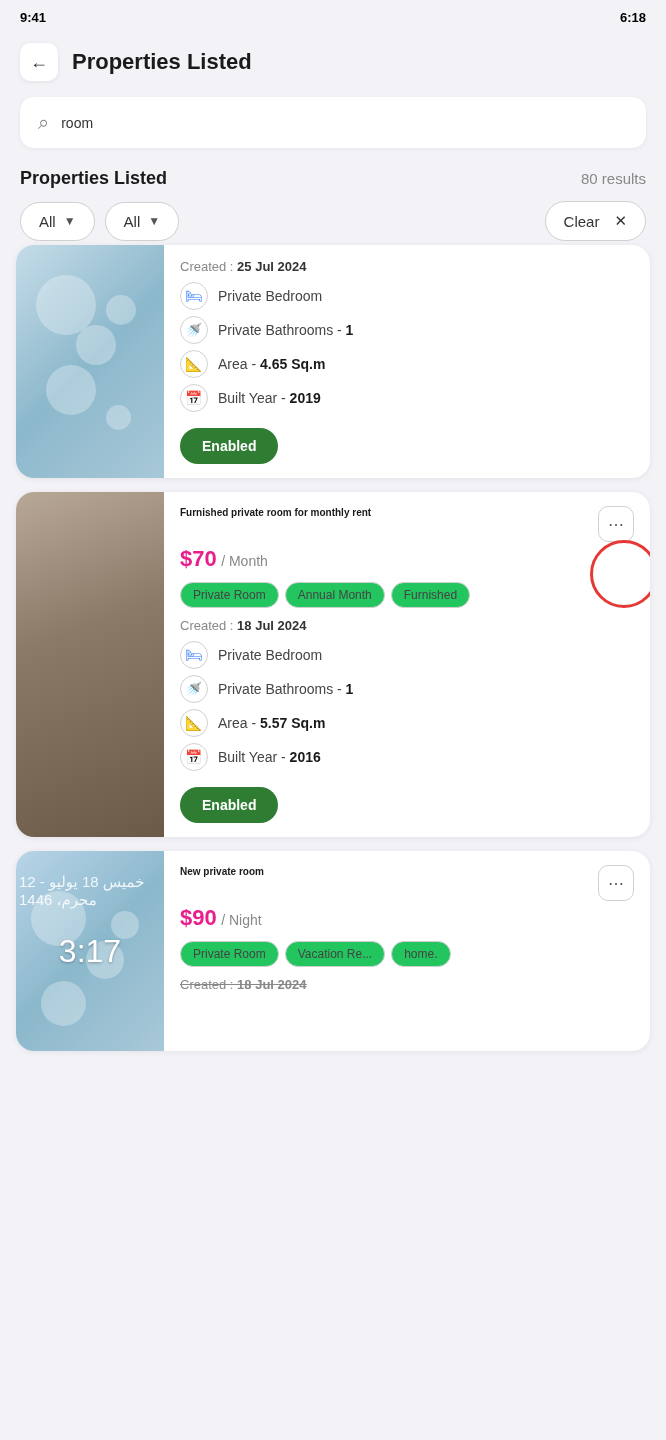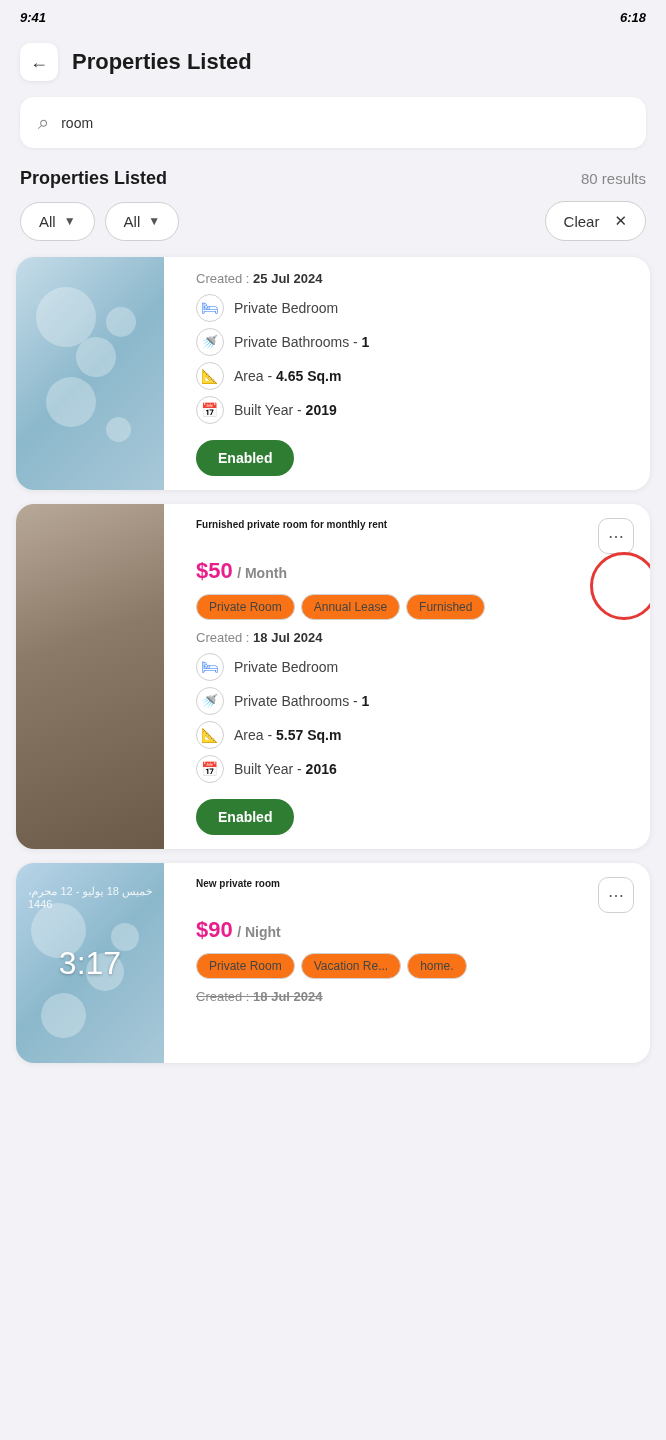--- a/index.html
+++ b/index.html
@@ -12,21 +12,20 @@
       overflow-x: hidden;
     }
 
     
     .status-bar {
       background: #f2f2f7;
       padding: 10px 20px 6px;
       display: flex;
       justify-content: space-between;
       align-items: center;
-      font-style: italic;
     }
     .status-left, .status-right {
       font-size: 13px;
       font-weight: 600;
     }
 
     
     .header {
       background: #f2f2f7;
       padding: 12px 20px 16px;
@@ -91,21 +90,21 @@
       font-weight: 700;
       color: #1a1a1a;
     }
     .results-count {
       font-size: 15px;
       color: #888;
     }
 
     
     .filter-row {
-      padding: 0 20px 16px;
+      padding: 0 20px 4px;
       display: flex;
       align-items: center;
       gap: 10px;
     }
     .filter-dropdown {
       background: #fff;
       border: 1.5px solid #d0d0d0;
       border-radius: 22px;
       padding: 10px 18px;
       display: flex;
@@ -141,21 +140,21 @@
       gap: 14px;
     }
     .property-card {
       background: #fff;
       border-radius: 18px;
       overflow: hidden;
       box-shadow: 0 1px 6px rgba(0,0,0,0.07);
     }
     .card-content {
       display: flex;
-      gap: 16px;
+      gap: 0;
     }
     .card-image {
       width: 148px;
       min-height: 200px;
       flex-shrink: 0;
       background: #b8d4e8;
       position: relative;
       overflow: hidden;
     }
     .card-image.room-img {
@@ -174,22 +173,22 @@
       left: 50%;
       transform: translate(-50%, -50%);
       font-size: 32px;
       font-weight: 400;
       color: #fff;
       text-shadow: 0 1px 3px rgba(0,0,0,0.3);
     }
     .screen-date {
       position: absolute;
       top: 22px;
-      left: 12px;
-      font-size: 11px;
+      left: 3px;
+      font-size: 15px;
       color: rgba(255,255,255,0.85);
     }
     
     .bubble {
       position: absolute;
       border-radius: 50%;
       background: rgba(255,255,255,0.3);
     }
 
     .card-details {
@@ -205,35 +204,35 @@
     }
     .card-price {
       font-size: 22px;
       font-weight: 800;
       color: #e91e8c;
       display: inline;
     }
     .price-period {
       font-size: 14px;
       color: #888;
-      font-weight: 700;
+      font-weight: 400;
     }
     .tags-row {
       display: flex;
       flex-wrap: wrap;
       gap: 6px;
       margin: 10px 0 10px;
     }
     .tag {
       border: 1.5px solid #d0d0d0;
       border-radius: 20px;
       padding: 5px 12px;
       font-size: 12px;
       color: #444;
-      background: #f97316;
+      background: #22c55e;
     }
     .created-date {
       font-size: 13px;
       color: #888;
       margin-bottom: 8px;
     }
     .created-date strong {
       color: #333;
       font-weight: 700;
     }
@@ -399,26 +398,26 @@
   <div class="property-card">
     <div class="card-content card-inner-relative">
       <div class="card-image curtain-img">
       </div>
       <div class="card-details">
         <div class="card-title-row">
           <span class="card-title">Furnished private room for monthly rent</span>
           <div class="more-btn">⋯</div>
         </div>
         <div>
-          <span class="card-price">$50</span>
+          <span class="card-price">$70</span>
           <span class="price-period">/ Month</span>
         </div>
         <div class="tags-row">
           <span class="tag">Private Room</span>
-          <span class="tag">Annual Lease</span>
+          <span class="tag">Annual Month</span>
           <span class="tag">Furnished</span>
         </div>
         <div class="created-date">
           Created : <strong>18 Jul 2024</strong>
         </div>
         <div class="property-feature">
           <div class="feature-icon blue">🛏</div>
           <span class="feature-value">Private Bedroom</span>
         </div>
         <div class="property-feature">

